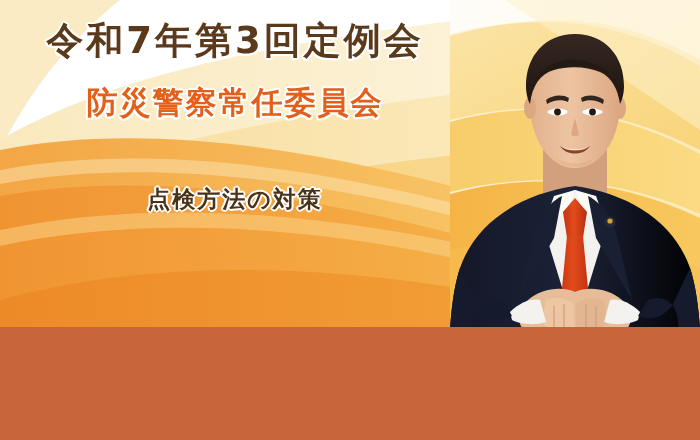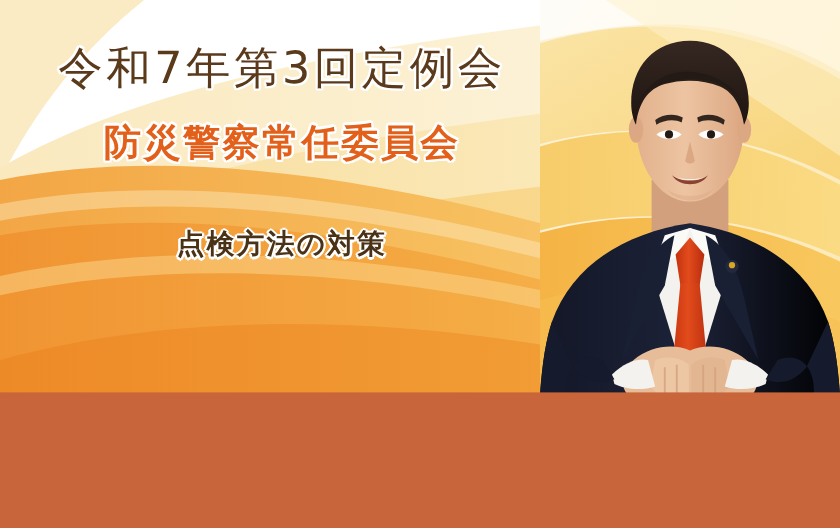--- a/index.html
+++ b/index.html
@@ -16,40 +16,40 @@
     position:absolute;left:0;right:0;bottom:0;height:113px;
     background:#C8653A;z-index:40;
   }
 
   
   .text-col{
     position:absolute;left:0;top:0;width:470px;height:330px;z-index:30;
     display:flex;flex-direction:column;align-items:center;
   }
   .line1{
-    margin-top:32px;
-    font-size:37px;font-weight:400;letter-spacing:3px;
+    margin-top:16px;
+    font-size:37px;font-weight:700;letter-spacing:3px;
     color:#5B3A1C;
     text-shadow:
       2px 0 0 #fff,-2px 0 0 #fff,0 2px 0 #fff,0 -2px 0 #fff,
       1.5px 1.5px 0 #fff,-1.5px 1.5px 0 #fff,1.5px -1.5px 0 #fff,-1.5px -1.5px 0 #fff;
     white-space:nowrap;
   }
   .line2{
     margin-top:16px;
     font-size:31px;font-weight:700;letter-spacing:2px;
     color:#E3601B;
     text-shadow:
       2px 0 0 #fff,-2px 0 0 #fff,0 2px 0 #fff,0 -2px 0 #fff,
       1.5px 1.5px 0 #fff,-1.5px 1.5px 0 #fff,1.5px -1.5px 0 #fff,-1.5px -1.5px 0 #fff;
     white-space:nowrap;
     text-align:right;
   }
   .line3{
-    margin-top:48px;
+    margin-top:60px;
     font-size:23px;font-weight:700;letter-spacing:2px;
     color:#4A3217;
     text-shadow:
       2px 0 0 #fff,-2px 0 0 #fff,0 2px 0 #fff,0 -2px 0 #fff,
       1.4px 1.4px 0 #fff,-1.4px 1.4px 0 #fff,1.4px -1.4px 0 #fff,-1.4px -1.4px 0 #fff;
     white-space:nowrap;
   }
 
   
   .portrait{

